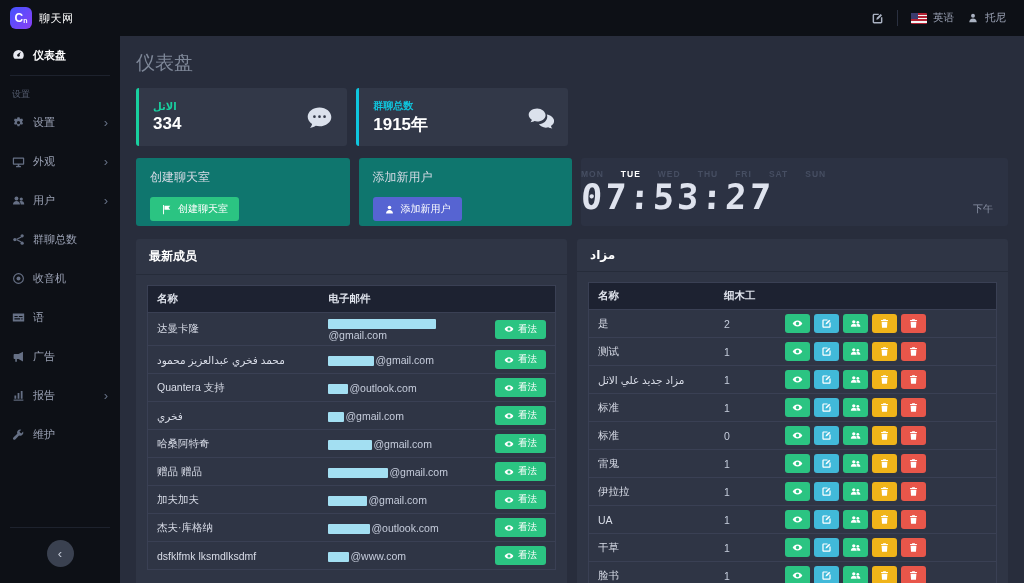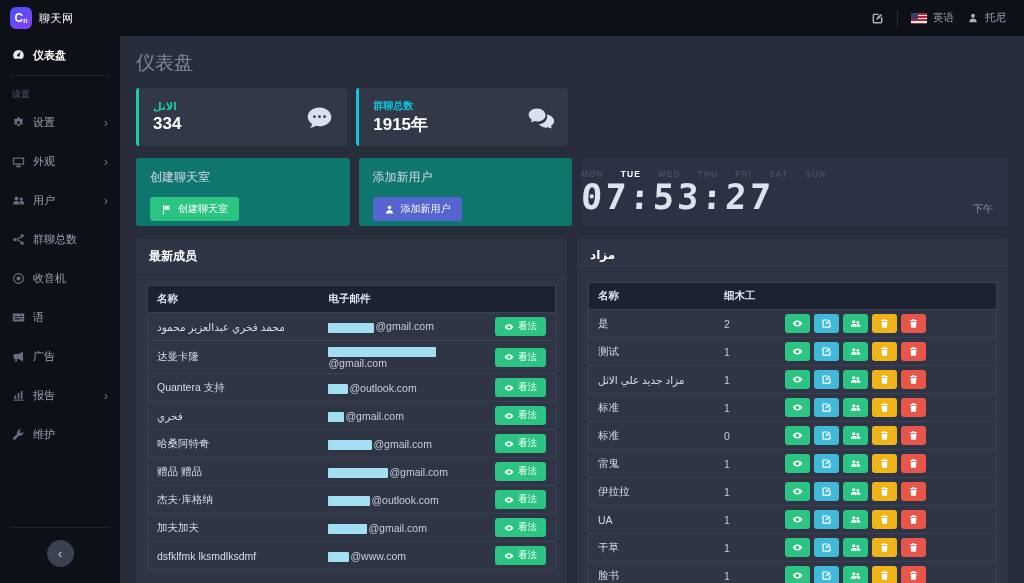--- a/index.html
+++ b/index.html
@@ -375,40 +375,40 @@
             <table>
               <thead>
                   <tr>
                 <th style="width:45%">名称</th>
                 <th style="width:42%">电子邮件</th>
                 <th></th>
               </tr>
                 </thead>
               <tbody>
                 <tr>
+                  <td class="c-name">达曼卡隆</td>
+                  <td><span class="redact" style="width:108px"></span><span>@gmail.com</span></td>
+                  <td><button class="btn-view">
+                        <svg>
+                          <use href="#i-eye"></use>
+                        </svg>
+                        <span>看法</span>
+                      </button></td>
+                </tr>
+                <tr>
                   <td class="c-name">محمد فخري عبدالعزيز محمود</td>
                   <td><span class="redact" style="width:46px"></span><span>@gmail.com</span></td>
                   <td><button class="btn-view">
                         <svg>
                           <use href="#i-eye"></use>
                         </svg>
                         <span>看法</span>
                       </button></td>
                 </tr>
                 <tr>
-                  <td class="c-name">达曼卡隆</td>
-                  <td><span class="redact" style="width:108px"></span><span>@gmail.com</span></td>
-                  <td><button class="btn-view">
-                        <svg>
-                          <use href="#i-eye"></use>
-                        </svg>
-                        <span>看法</span>
-                      </button></td>
-                </tr>
-                <tr>
                   <td class="c-name">Quantera 支持</td>
                   <td><span class="redact" style="width:20px"></span><span>@outlook.com</span></td>
                   <td><button class="btn-view">
                         <svg>
                           <use href="#i-eye"></use>
                         </svg>
                         <span>看法</span>
                       </button></td>
                 </tr>
                 <tr>
@@ -435,32 +435,32 @@
                   <td class="c-name">赠品 赠品</td>
                   <td><span class="redact" style="width:60px"></span><span>@gmail.com</span></td>
                   <td><button class="btn-view">
                         <svg>
                           <use href="#i-eye"></use>
                         </svg>
                         <span>看法</span>
                       </button></td>
                 </tr>
                 <tr>
-                  <td class="c-name">杰夫·库格纳</td>
-                  <td><span class="redact" style="width:42px"></span><span>@outlook.com</span></td>
+                  <td class="c-name">加夫加夫</td>
+                  <td><span class="redact" style="width:39px"></span><span>@gmail.com</span></td>
                   <td><button class="btn-view">
                         <svg>
                           <use href="#i-eye"></use>
                         </svg>
                         <span>看法</span>
                       </button></td>
                 </tr>
                 <tr>
-                  <td class="c-name">加夫加夫</td>
-                  <td><span class="redact" style="width:39px"></span><span>@gmail.com</span></td>
+                  <td class="c-name">杰夫·库格纳</td>
+                  <td><span class="redact" style="width:42px"></span><span>@outlook.com</span></td>
                   <td><button class="btn-view">
                         <svg>
                           <use href="#i-eye"></use>
                         </svg>
                         <span>看法</span>
                       </button></td>
                 </tr>
                 <tr>
                   <td class="c-name">dsfklfmk lksmdlksdmf</td>
                   <td><span class="redact" style="width:21px"></span><span>@www.com</span></td>

